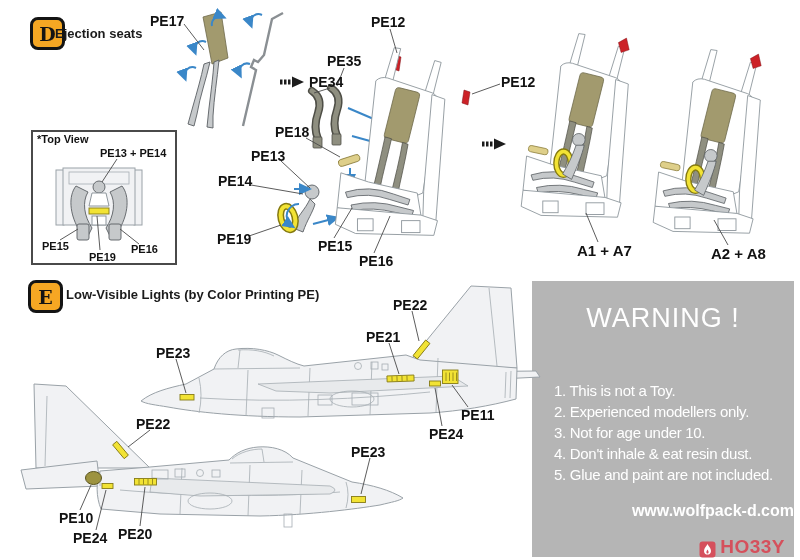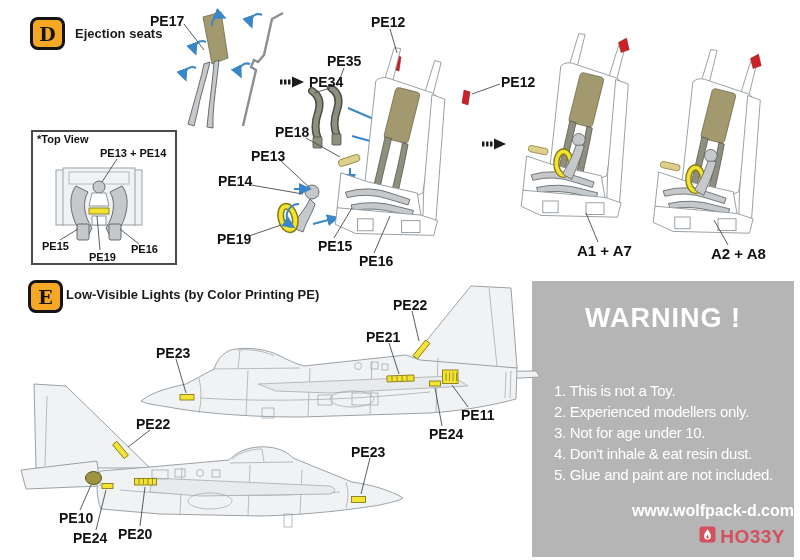--- a/index.html
+++ b/index.html
@@ -14,25 +14,25 @@
   .plabel{position:absolute;font-size:14px;font-weight:bold;color:#121212;white-space:nowrap}
   .plabel.sm{font-size:11px}
   .plabel.result{font-size:15px}
   
   .tvbox{position:absolute;left:31px;top:130px;width:146px;height:135px;border:2px solid #4a4a4a;
          background:#ffffff;box-sizing:border-box;z-index:1}
   
   .warnbox{position:absolute;left:532px;top:281px;width:262px;height:276px;
            background:var(--warning-gray,#b5b5b5);z-index:1}
   .warn-title{position:absolute;top:22px;left:0;right:0;text-align:center;color:#fff;
-              font-size:27px;font-weight:bold;letter-spacing:1px}
+              font-size:27px;font-weight:normal;letter-spacing:1px}
   .warn-list{position:absolute;top:99px;left:22px}
   .warn-item{color:#fff;font-size:15px;font-weight:normal;letter-spacing:-0.3px;line-height:21px;white-space:nowrap}
   .warn-url{position:absolute;top:221px;left:0;right:0;text-align:right;color:#fff;font-weight:bold;font-size:16px}
-  .logo-row{position:absolute;top:245px;right:9px;display:flex;align-items:flex-start;gap:4px}
+  .logo-row{position:absolute;top:255px;right:9px;display:flex;align-items:flex-end;gap:4px}
   .logo-hobby{color:var(--logo-red,#d5505c);font-size:19px;font-weight:bold;letter-spacing:0.5px}
   .logo-search{color:#e6e8e8;font-size:19px;letter-spacing:2px;font-weight:400}
   
   svg.art-layer{position:absolute;left:0;top:0;z-index:2;pointer-events:none}
   .labels{position:absolute;inset:0;z-index:3;pointer-events:none}
   
   .art{fill:#ffffff;stroke:#8f979d;stroke-width:1}
   .artf{fill:#f1f2f4;stroke:#9aa2a8;stroke-width:1}
   .panel{fill:none;stroke:#a6adb3;stroke-width:0.8}
   .wing{fill:#e8eaec;stroke:#a6adb3;stroke-width:0.8}
@@ -301,21 +301,21 @@
       <path class="lead" d="M80,510 L91,485"></path>
       <path class="lead" d="M96,530 L106,490"></path>
       <path class="lead" d="M140,526 L145,487"></path>
       <path class="lead" d="M370,458 L361,494"></path>
     </g>
   </svg>
 
   <div class="labels">
 
     <div class="badge" style="left:30px;top:17px">D</div>
-    <span class="sec-title" style="left:75px;top:26px">Ejection seats</span>
+    <span class="sec-title" style="left:55px;top:26px">Ejection seats</span>
 
     <div class="badge" style="left:28px;top:280px">E</div>
     <span class="sec-title" style="left:66px;top:287px">Low-Visible Lights (by Color Printing PE)</span>
 
     <span class="plabel sm" style="left:37px;top:133px">*Top View</span>
     <span class="plabel sm" style="left:100px;top:147px">PE13 + PE14</span>
     <span class="plabel sm" style="left:42px;top:240px">PE15</span>
     <span class="plabel sm" style="left:89px;top:251px">PE19</span>
     <span class="plabel sm" style="left:131px;top:243px">PE16</span>
 

